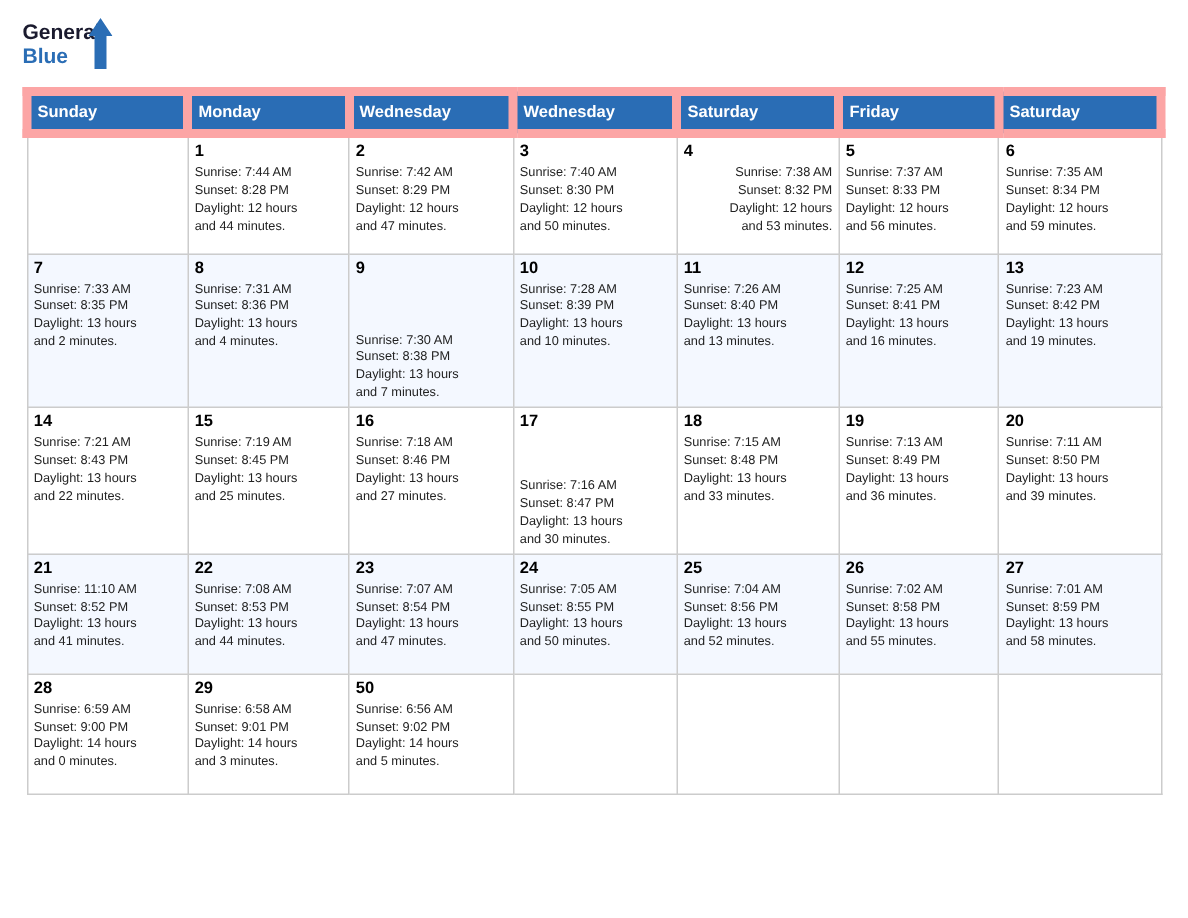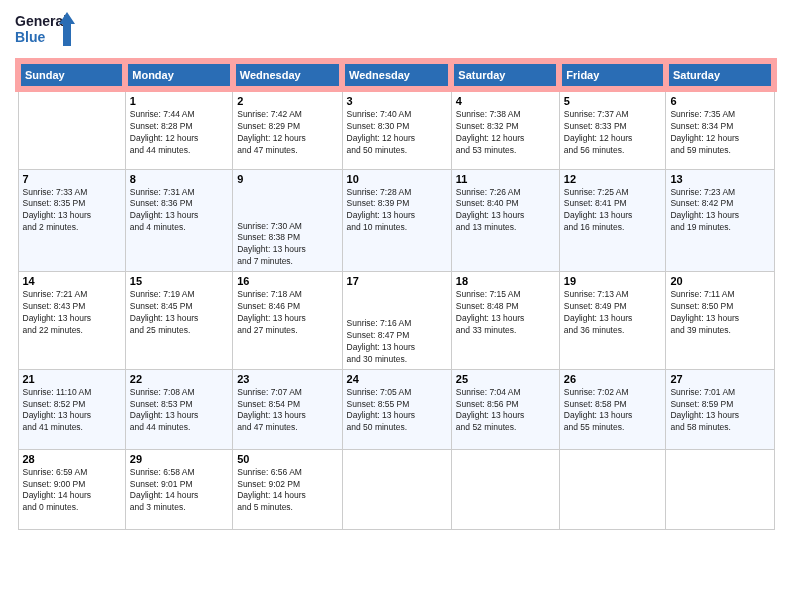--- a/index.html
+++ b/index.html
@@ -132,21 +132,21 @@
           </td>
           <td>
             <span class="day-number">3</span>
             <div class="day-info" style="white-space: pre-line;">Sunrise: 7:40 AM
 Sunset: 8:30 PM
 Daylight: 12 hours
 and 50 minutes.</div>
           </td>
           <td>
             <span class="day-number">4</span>
-            <div class="day-info" style="white-space: pre-line;">Sunrise: 7:38 AM
+            <div class="day-info" style="white-space: pre-line; text-align: right;">Sunrise: 7:38 AM
 Sunset: 8:32 PM
 Daylight: 12 hours
 and 53 minutes.</div>
           </td>
           <td>
             <span class="day-number">5</span>
             <div class="day-info" style="white-space: pre-line;">Sunrise: 7:37 AM
 Sunset: 8:33 PM
 Daylight: 12 hours
 and 56 minutes.</div>

